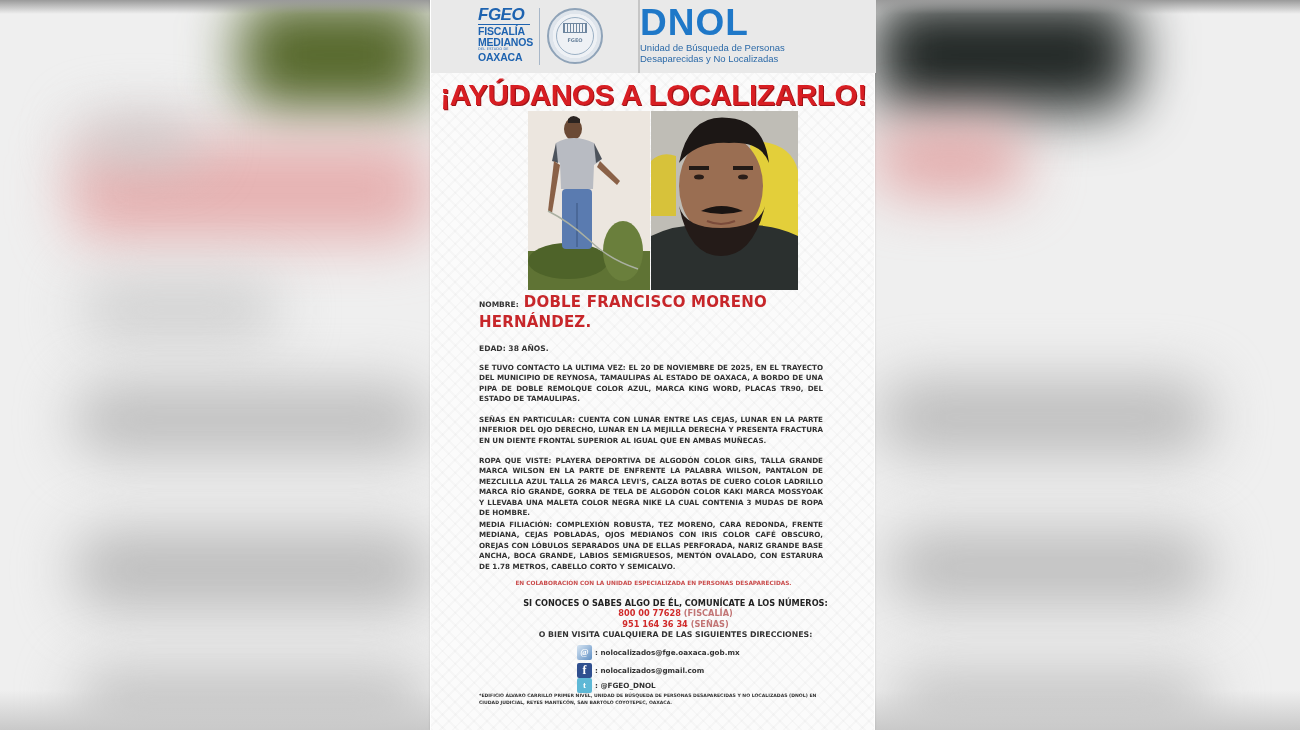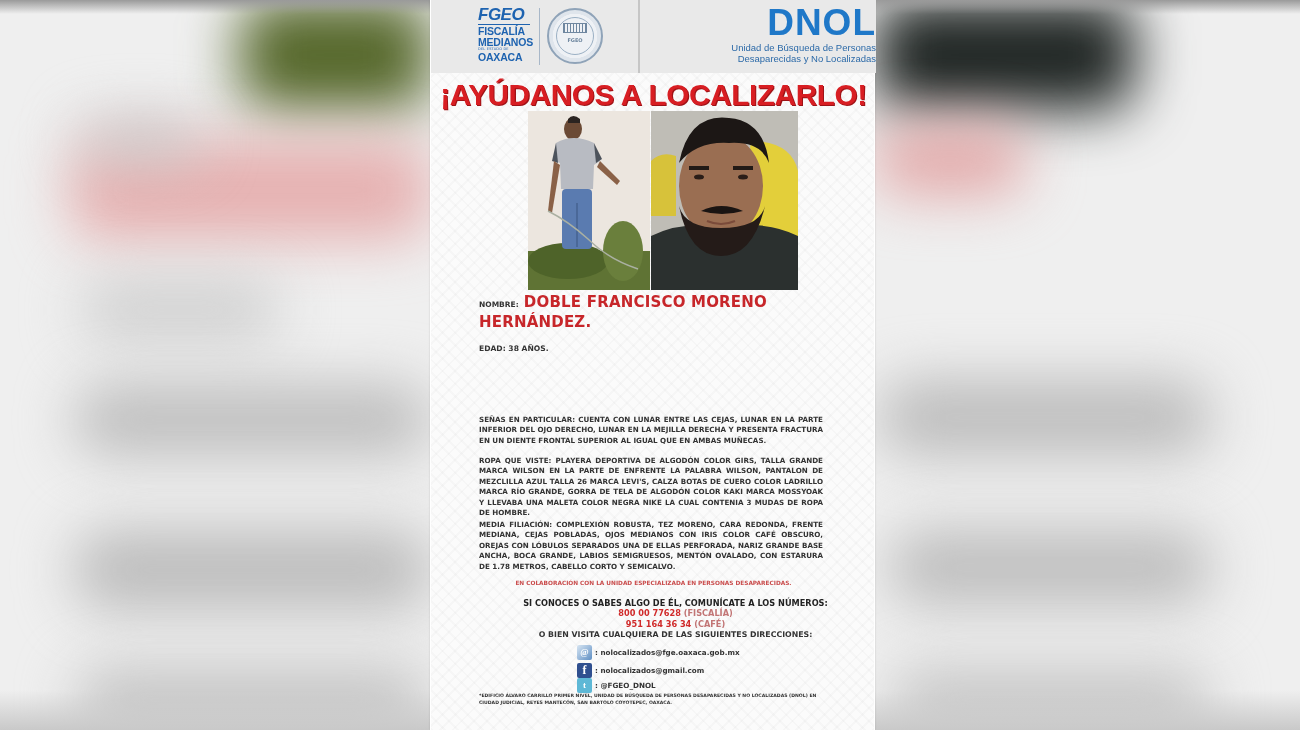--- a/index.html
+++ b/index.html
@@ -19,21 +19,21 @@
     background-image:
       repeating-linear-gradient(45deg, rgba(0,0,0,0.018) 0 2px, transparent 2px 9px),
       repeating-linear-gradient(-45deg, rgba(0,0,0,0.018) 0 2px, transparent 2px 9px);
     border-left: 1px solid #ffffff; border-right: 1px solid #ffffff;
     box-shadow: 0 0 2px rgba(0,0,0,0.15);
   }
 
   
   .header { position: absolute; left: 0; top: 0; width: 445px; height: 73px; display: flex; border-bottom: 2px solid #c6c6c6; }
   .hdr-left { width: 209px; height: 73px; background: #e9e9e9; border-right: 2px solid #c6c6c6; position: relative; }
-  .hdr-right { flex: 1; height: 73px; background: #e9e9e9; position: relative; text-align: right; }
+  .hdr-right { flex: 1; height: 73px; background: #e9e9e9; position: relative; text-align: left; }
 
   .fgeo-block { position: absolute; left: 47px; top: 6px; width: 58px; }
   .fgeo-logo { font-family: "Liberation Sans", sans-serif; font-weight: 900; font-style: italic; font-size: 17px; color: #1e63b0; letter-spacing: -0.5px; line-height: 17px; }
   .fgeo-rule { height: 1px; background: #1e63b0; margin: 1px 0 1px; width: 52px; }
   .fgeo-line { font-family: "Liberation Sans", sans-serif; font-weight: 700; font-size: 10.5px; color: #1e63b0; line-height: 10.5px; letter-spacing: -0.2px; }
   .fgeo-small { font-size: 3.5px; color: #1e63b0; line-height: 5px; letter-spacing: 0.2px; }
   .fgeo-sep { position: absolute; left: 108px; top: 8px; width: 1px; height: 57px; background: #a8b7c8; }
   .seal { position: absolute; left: 116px; top: 8px; width: 56px; height: 56px; border-radius: 50%; border: 2px solid #8fa3b8; background: radial-gradient(circle, #eef1f5 0 60%, #dfe5ec 61% 100%); }
   .seal-inner { position: absolute; left: 7px; top: 7px; width: 38px; height: 38px; border-radius: 50%; border: 1px solid #9bb0c4; }
   .seal-building { position: absolute; left: 14px; top: 13px; width: 24px; height: 10px; border: 1px solid #6f87a0; background: repeating-linear-gradient(90deg, #6f87a0 0 1px, transparent 1px 3px); }
@@ -176,34 +176,35 @@
     </svg>
   </div>
 
   <div class="name-row">
     <span class="label-small">NOMBRE:</span>
     <span class="name-big">DOBLE FRANCISCO MORENO</span>
     <div class="name-big">HERNÁNDEZ.</div>
   </div>
   <div class="edad">EDAD: 38 AÑOS.</div>
 
+  <div class="para p1">SE TUVO CONTACTO LA ULTIMA VEZ: EL 20 DE NOVIEMBRE DE 2025, EN EL TRAYECTO DEL MUNICIPIO DE REYNOSA, TAMAULIPAS AL ESTADO DE OAXACA, A BORDO DE UNA PIPA DE DOBLE REMOLQUE COLOR AZUL, MARCA KING WORD, PLACAS TR90, DEL ESTADO DE TAMAULIPAS.</div>
   <div class="para p2">SEÑAS EN PARTICULAR: CUENTA CON LUNAR ENTRE LAS CEJAS, LUNAR EN LA PARTE INFERIOR DEL OJO DERECHO, LUNAR EN LA MEJILLA DERECHA Y PRESENTA FRACTURA EN UN DIENTE FRONTAL SUPERIOR AL IGUAL QUE EN AMBAS MUÑECAS.</div>
   <div class="para p3">ROPA QUE VISTE: PLAYERA DEPORTIVA DE ALGODÓN COLOR GIRS, TALLA GRANDE MARCA WILSON EN LA PARTE DE ENFRENTE LA PALABRA WILSON, PANTALON DE MEZCLILLA AZUL TALLA 26 MARCA LEVI'S, CALZA BOTAS DE CUERO COLOR LADRILLO MARCA RÍO GRANDE, GORRA DE TELA DE ALGODÓN COLOR KAKI MARCA MOSSYOAK Y LLEVABA UNA MALETA COLOR NEGRA NIKE LA CUAL CONTENIA 3 MUDAS DE ROPA DE HOMBRE.</div>
   <div class="para p4">MEDIA FILIACIÓN: COMPLEXIÓN ROBUSTA, TEZ MORENO, CARA REDONDA, FRENTE MEDIANA, CEJAS POBLADAS, OJOS MEDIANOS CON IRIS COLOR CAFÉ OBSCURO, OREJAS CON LÓBULOS SEPARADOS UNA DE ELLAS PERFORADA, NARIZ GRANDE BASE ANCHA, BOCA GRANDE, LABIOS SEMIGRUESOS, MENTÓN OVALADO, CON ESTARURA DE 1.78 METROS, CABELLO CORTO Y SEMICALVO.</div>
 
   <div class="collab">EN COLABORACIÓN CON LA UNIDAD ESPECIALIZADA EN PERSONAS DESAPARECIDAS.</div>
 
   <div class="contact c-head">SI CONOCES O SABES ALGO DE ÉL, COMUNÍCATE A LOS NÚMEROS:</div>
   <div class="contact c-phone1">
     <span class="red">800 00 77628</span>
     <span class="muted">(FISCALÍA)</span>
   </div>
   <div class="contact c-phone2">
     <span class="red">951 164 36 34</span>
-    <span class="muted">(CAFÉ)</span>
+    <span class="muted">(SEÑAS)</span>
   </div>
   <div class="contact c-visit">O BIEN VISITA CUALQUIERA DE LAS SIGUIENTES DIRECCIONES:</div>
 
   <div class="social s1">
     <span class="sicon ic-mail">@</span>
     <span class="slabel">: nolocalizados@fge.oaxaca.gob.mx</span>
   </div>
   <div class="social s2">
     <span class="sicon ic-fb">f</span>
     <span class="slabel">: nolocalizados@gmail.com</span>

